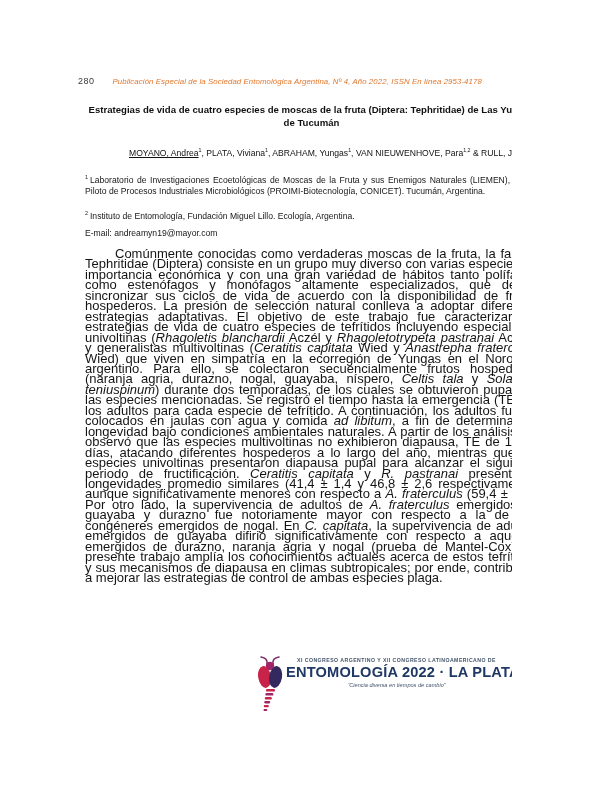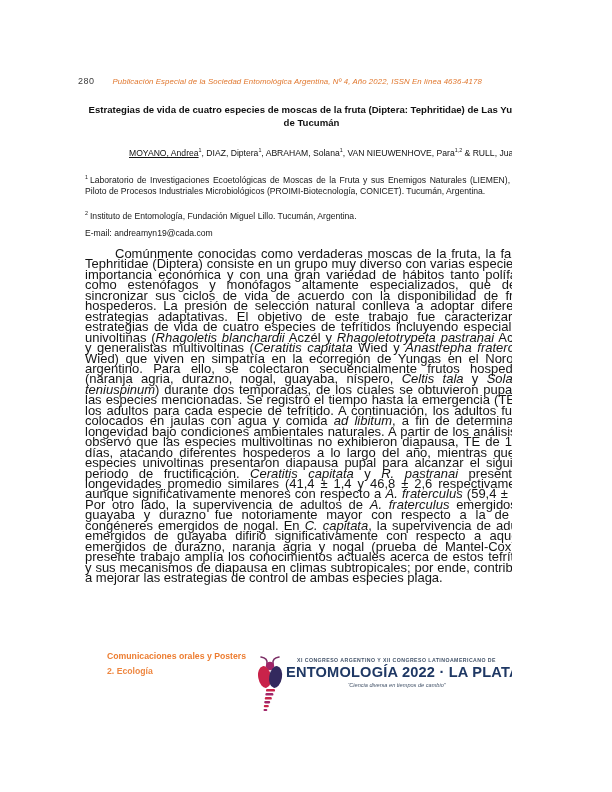--- a/index.html
+++ b/index.html
@@ -58,39 +58,35 @@
   }
 </style>
 </head>
 <body>
 
 <div class="page">
 
   <div class="page-header">
     <span class="page-number">280</span>
     <span class="header-divider"></span>
-    <span class="journal-line">Publicación Especial de la Sociedad Entomológica Argentina, Nº 4, Año 2022, ISSN En línea 4636-4178</span>
+    <span class="journal-line">Publicación Especial de la Sociedad Entomológica Argentina, Nº 4, Año 2022, ISSN En línea 2953-4178</span>
   </div>
 
   <h1 class="content title-block" style="position:absolute; margin:0;">Estrategias de vida de cuatro especies de moscas de la fruta (Diptera: Tephritidae) de Las Yungas de Tucumán</h1>
 
-  <p class="content authors-line" style="position:absolute; margin:0;"><span style="text-decoration: underline; margin-left: 44px;">MOYANO, Andrea</span><sup>1</sup><span>, DIAZ, Diptera</span><sup>1</sup><span>, ABRAHAM, Solana</span><sup>1</sup><span>, VAN NIEUWENHOVE, Para</span><sup>1,2</sup><span> &amp; RULL, Juan</span><sup>1</sup></p>
+  <p class="content authors-line" style="position:absolute; margin:0;"><span style="text-decoration: underline; margin-left: 44px;">MOYANO, Andrea</span><sup>1</sup><span>, PLATA, Viviana</span><sup>1</sup><span>, ABRAHAM, Yungas</span><sup>1</sup><span>, VAN NIEUWENHOVE, Para</span><sup>1,2</sup><span> &amp; RULL, Juan</span><sup>1</sup></p>
 
   <p class="content aff aff-1" style="position:absolute; margin:0;"><sup>1</sup><span>Laboratorio de Investigaciones Ecoetológicas de Moscas de la Fruta y sus Enemigos Naturales (LIEMEN), Planta Piloto de Procesos Industriales Microbiológicos (PROIMI-Biotecnología, CONICET). Tucumán, Argentina.</span></p>
 
-  <p class="content aff aff-2" style="position:absolute; margin:0;"><sup>2</sup><span>Instituto de Entomología, Fundación Miguel Lillo. Tucumán, Argentina.</span></p>
+  <p class="content aff aff-2" style="position:absolute; margin:0;"><sup>2</sup><span>Instituto de Entomología, Fundación Miguel Lillo. Ecología, Argentina.</span></p>
 
-  <p class="content email-line" style="position:absolute; margin:0;"><span>E-mail:</span>&nbsp;<span>andreamyn19@cada.com</span></p>
+  <p class="content email-line" style="position:absolute; margin:0;"><span>E-mail:</span>&nbsp;<span>andreamyn19@mayor.com</span></p>
 
   <p class="content abstract" style="position:absolute; margin:0;"><span>Comúnmente conocidas como verdaderas moscas de la fruta, la familia Tephritidae (Diptera) consiste en un grupo muy diverso con varias especies de importancia económica y con una gran variedad de hábitos tanto polífagos como estenófagos y monófagos altamente especializados, que deben sincronizar sus ciclos de vida de acuerdo con la disponibilidad de frutos hospederos. La presión de selección natural conlleva a adoptar diferentes estrategias adaptativas. El objetivo de este trabajo fue caracterizar las estrategias de vida de cuatro especies de tefrítidos incluyendo especialistas univoltinas (</span><span style="font-style: italic;">Rhagoletis blanchardii</span><span> Aczél y </span><span style="font-style: italic;">Rhagoletotrypeta pastranai</span><span> Aczél), y generalistas multivoltinas (</span><span style="font-style: italic;">Ceratitis capitata</span><span> Wied y </span><span style="font-style: italic;">Anastrepha fraterculus</span><span> Wied) que viven en simpatría en la ecorregión de Yungas en el Noroeste argentino. Para ello, se colectaron secuencialmente frutos hospederos (naranja agria, durazno, nogal, guayaba, níspero, </span><span style="font-style: italic;">Celtis tala</span><span> y </span><span style="font-style: italic;">Solanum teniuspinum</span><span>) durante dos temporadas, de los cuales se obtuvieron pupas de las especies mencionadas. Se registró el tiempo hasta la emergencia (TE) de los adultos para cada especie de tefrítido. A continuación, los adultos fueron colocados en jaulas con agua y comida </span><span style="font-style: italic;">ad libitum</span><span>, a fin de determinar su longevidad bajo condiciones ambientales naturales. A partir de los análisis, se observó que las especies multivoltinas no exhibieron diapausa, TE de 15-30 días, atacando diferentes hospederos a lo largo del año, mientras que las especies univoltinas presentaron diapausa pupal para alcanzar el siguiente periodo de fructificación. </span><span style="font-style: italic;">Ceratitis capitata</span><span> y </span><span style="font-style: italic;">R. pastranai</span><span> presentaron longevidades promedio similares (41,4 ± 1,4 y 46,8 ± 2,6 respectivamente) aunque significativamente menores con respecto a </span><span style="font-style: italic;">A. fraterculus</span><span> (59,4 ± 3,9). Por otro lado, la supervivencia de adultos de </span><span style="font-style: italic;">A. fraterculus</span><span> emergidos de guayaba y durazno fue notoriamente mayor con respecto a la de sus congéneres emergidos de nogal. En </span><span style="font-style: italic;">C. capitata</span><span>, la supervivencia de adultos emergidos de guayaba difirió significativamente con respecto a aquellos emergidos de durazno, naranja agria y nogal (prueba de Mantel-Cox). El presente trabajo amplía los conocimientos actuales acerca de estos tefrítidos y sus mecanismos de diapausa en climas subtropicales; por ende, contribuiría a mejorar las estrategias de control de ambas especies plaga.</span></p>
 
-  <div class="footer-section">
-    <p class="line1">Comunicaciones orales y Posters</p>
-    <p class="line2">2. Ecología</p>
-  </div>
 
   <div class="congress-logo">
     <svg class="logo-insect" viewBox="0 0 27 62" aria-hidden="true">
       <path d="M10,9 Q11,3 4,2" fill="none" stroke="#7b2d65" stroke-width="1.6" stroke-linecap="round"></path>
       <path d="M16,9 Q15,3 22,2" fill="none" stroke="#7b2d65" stroke-width="1.6" stroke-linecap="round"></path>
       <circle cx="13" cy="11" r="4.2" fill="#a02568"></circle>
       <ellipse cx="7.6" cy="22" rx="6.4" ry="11" fill="#c9234a" transform="rotate(-10 7.6 22)"></ellipse>
       <ellipse cx="18.6" cy="22" rx="6.4" ry="11" fill="#33295e" transform="rotate(10 18.6 22)"></ellipse>
       <rect x="9" y="34" width="9" height="2.6" rx="1.2" fill="#c9234a"></rect>
       <rect x="8.4" y="38" width="8" height="2.6" rx="1.2" fill="#a02568"></rect>

